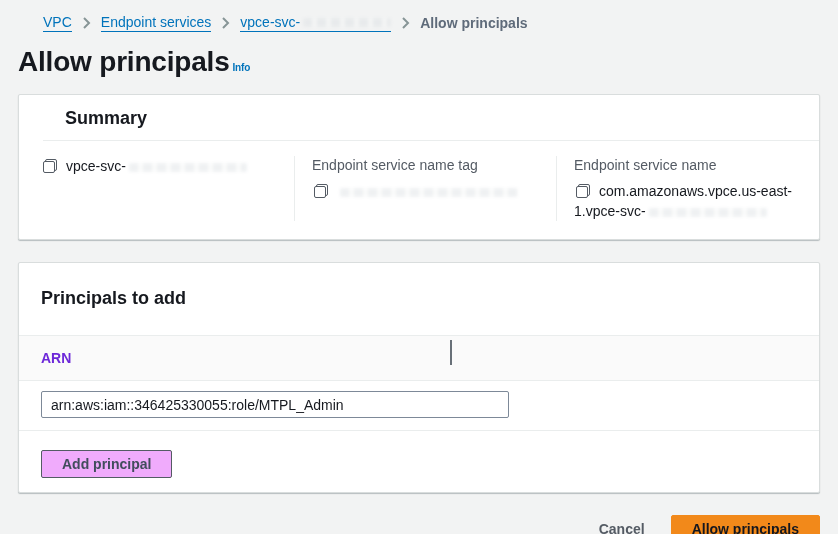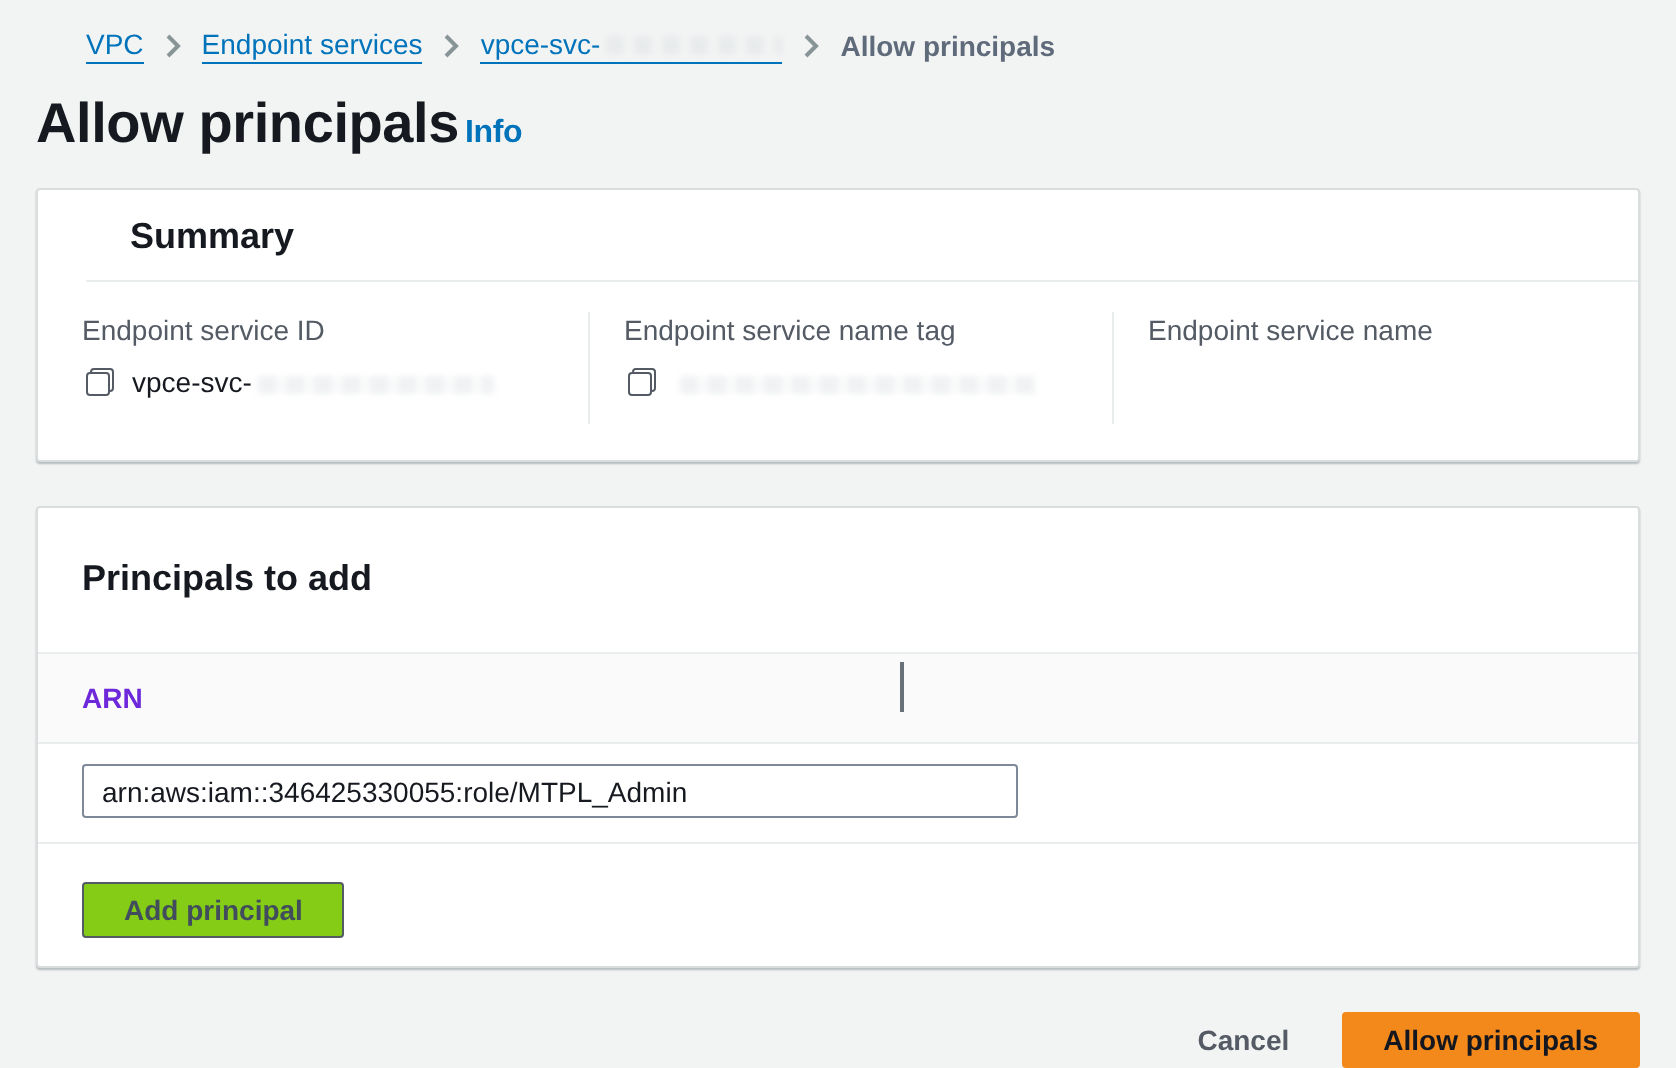--- a/index.html
+++ b/index.html
@@ -22,21 +22,21 @@
 
   
   .redact {
     display: inline-block; height: 9px; border-radius: 2px;
     background: repeating-linear-gradient(90deg, #dde1e4 0 9px, #f4f6f6 9px 14px);
     opacity: .45; filter: blur(1.5px); vertical-align: middle; margin-left: 3px;
   }
 
   
   h1 { font-size: 28px; font-weight: 700; margin: 14px 0 16px 0; letter-spacing: -0.2px; color: #16191f; }
-  h1 .info-link { font-size: 16px; font-weight: 700; color: #0073bb; text-decoration: none; margin-left: 3px; cursor: pointer; text-align: right; }
+  h1 .info-link { font-size: 10px; font-weight: 700; color: #0073bb; text-decoration: none; margin-left: 3px; cursor: pointer; text-align: right; }
 
   
   .card {
     background: #ffffff;
     border: 1px solid #d9dddd;
     border-radius: 2px;
     box-shadow: 0 1px 1px 0 rgba(0,28,36,.25);
     margin-bottom: 22px;
   }
   .card-header { padding: 13px 22px 11px 22px; border-bottom: 1px solid #eaeded; margin-left: 24px; }
@@ -75,21 +75,21 @@
   .input-row { padding: 10px 22px 12px 22px; }
   .arn-input {
     width: 468px; height: 27px; border: 1px solid #7d8998; border-radius: 2px;
     padding: 0 9px; font-size: 14px; color: #16191f; background: #fff;
     font-family: "Liberation Sans", "DejaVu Sans", sans-serif;
   }
   .row-divider { height: 1px; background: #eaeded; }
   .button-row { padding: 19px 22px 14px 22px; }
 
   .btn-secondary {
-    background: #84cc16; border: 1px solid #545b64; border-radius: 2px;
+    background: #f0abfc; border: 1px solid #545b64; border-radius: 2px;
     color: #414d5c; font-weight: 700; font-size: 14px;
     padding: 5px 20px; height: 28px; cursor: pointer;
     font-family: "Liberation Sans", "DejaVu Sans", sans-serif;
   }
 
   
   .footer-actions { display: flex; justify-content: flex-end; align-items: center; gap: 26px; padding: 0 0 20px 0; }
   .btn-link {
     background: none; border: none; color: #545b64; font-weight: 700; font-size: 14px;
     cursor: pointer; padding: 4px 0;
@@ -133,29 +133,29 @@
   </nav>
 
   <h1><span>Allow principals</span><a class="info-link">Info</a></h1>
 
   <section class="card">
     <div class="card-header">
       <h2>Summary</h2>
     </div>
     <div class="summary-grid">
       <div class="summary-col">
-        <div class="field-label">Endpoint service ID</div>
         <div class="field-value"><span class="copy-icon"></span><span>vpce-svc-</span><span class="redact" style="width:118px"></span></div>
       </div>
       <div class="summary-col">
         <div class="field-label">Endpoint service name tag</div>
         <div class="field-value"><span class="copy-icon"></span><span></span><span class="redact" style="width:178px"></span></div>
       </div>
       <div class="summary-col">
         <div class="field-label">Endpoint service name</div>
+        <div class="field-value"><span class="copy-icon"></span><span>com.amazonaws.vpce.us-east-1.vpce-svc-</span><span class="redact" style="width:118px"></span></div>
       </div>
     </div>
   </section>
 
   <section class="card">
     <div class="card-header2">
       <h2>Principals to add</h2>
     </div>
     <div class="table-header">
       <span>ARN</span>

